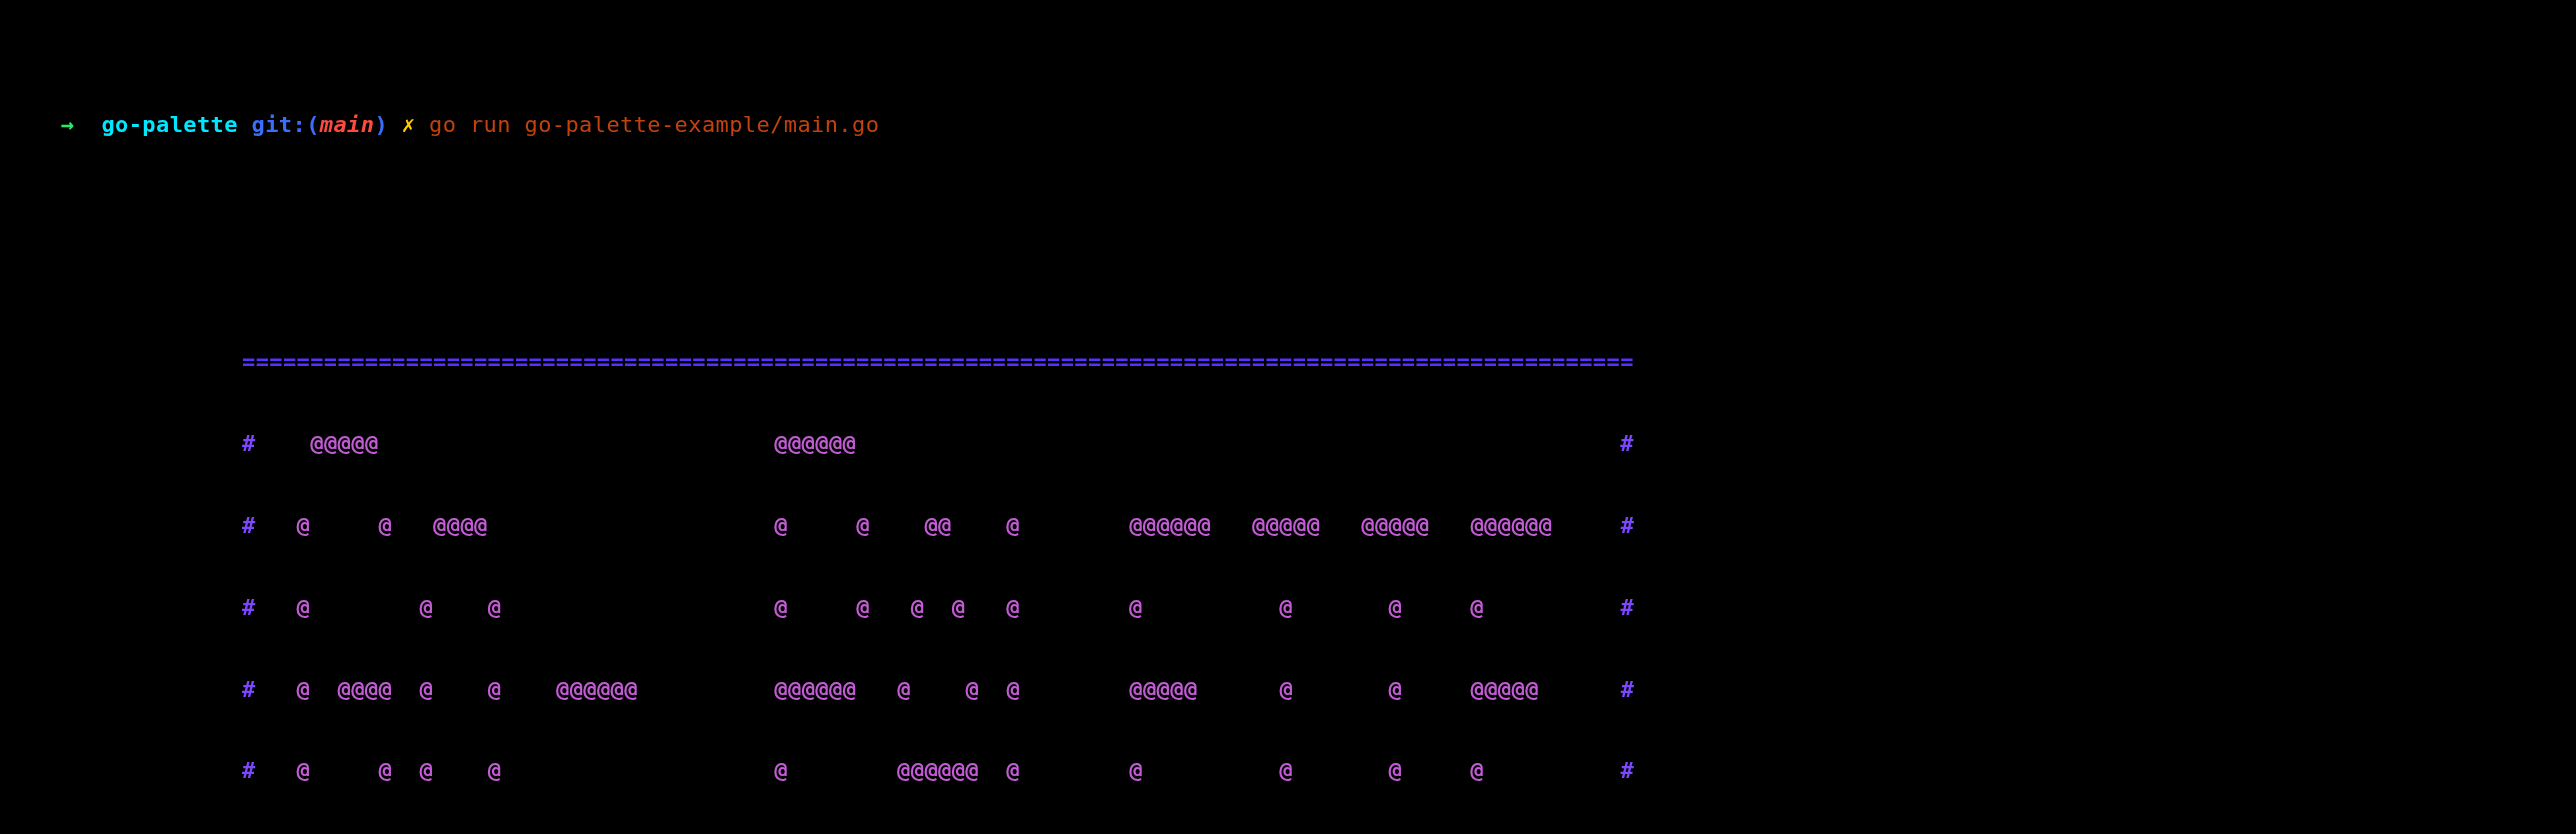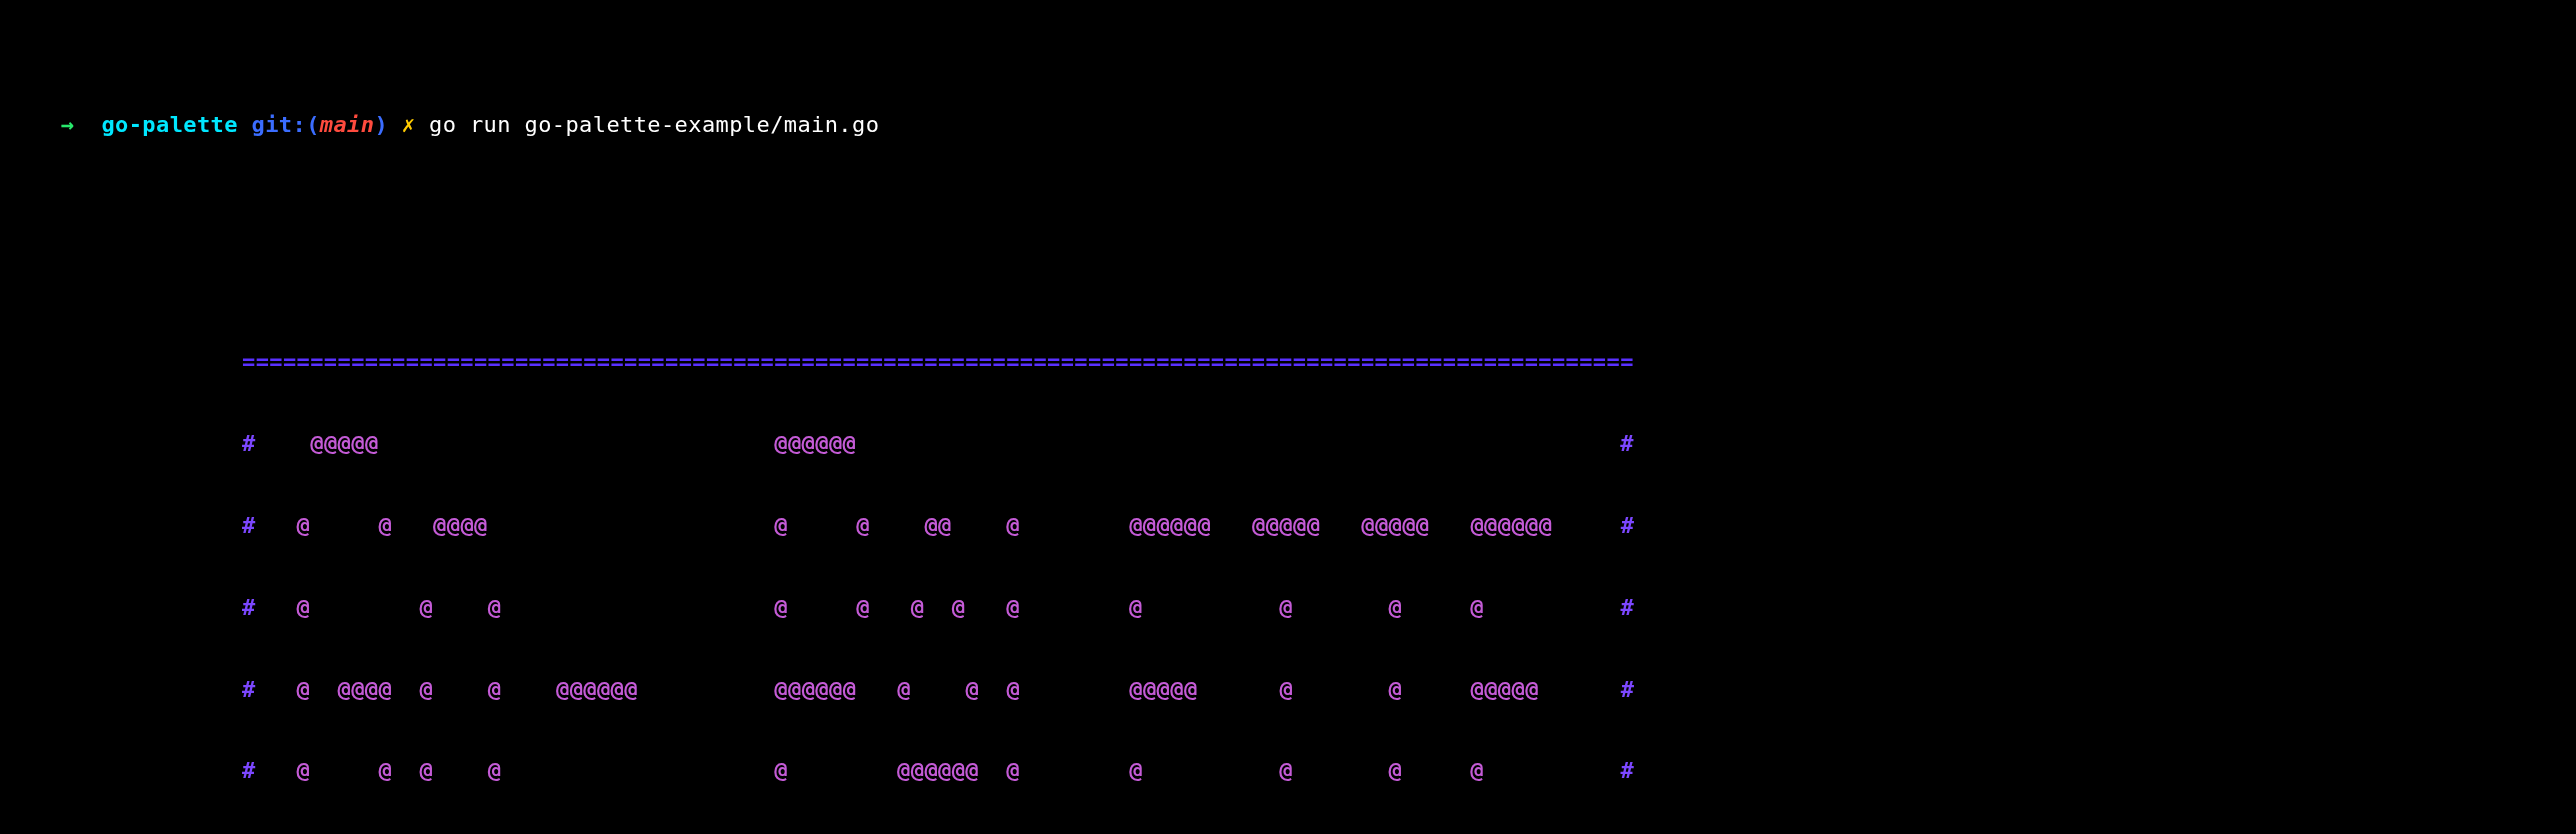--- a/index.html
+++ b/index.html
@@ -16,21 +16,21 @@
     padding-top: 5.9px;
     white-space: pre;
     letter-spacing: 0.4px;
   }
   .prompt-line { padding-left: 5.9px; line-height: 29px; }
   .arrow { color: #28e86c; font-weight: bold; }
   .cyan  { color: #00e7ff; font-weight: bold; }
   .blue  { color: #3b6dff; font-weight: bold; }
   .red   { color: #ff4b3e; font-weight: bold; font-style: italic; }
   .yellow{ color: #ffcb00; font-weight: bold; }
-  .white { color: #ffffff; text-align: right; }
+  .white { color: #c2410c; text-align: right; }
 
   .banner {
     margin-top: 26px;
     margin-left: 242px;
     line-height: 1.24;
     font-size: 22px;
   }
   .border-line { color: #5a30ff; font-weight: bold; }
   .ascii-line .hash { color: #7c47ff; font-weight: bold; }
   .ascii-line .at   { color: #c45bd6; font-weight: bold; }

